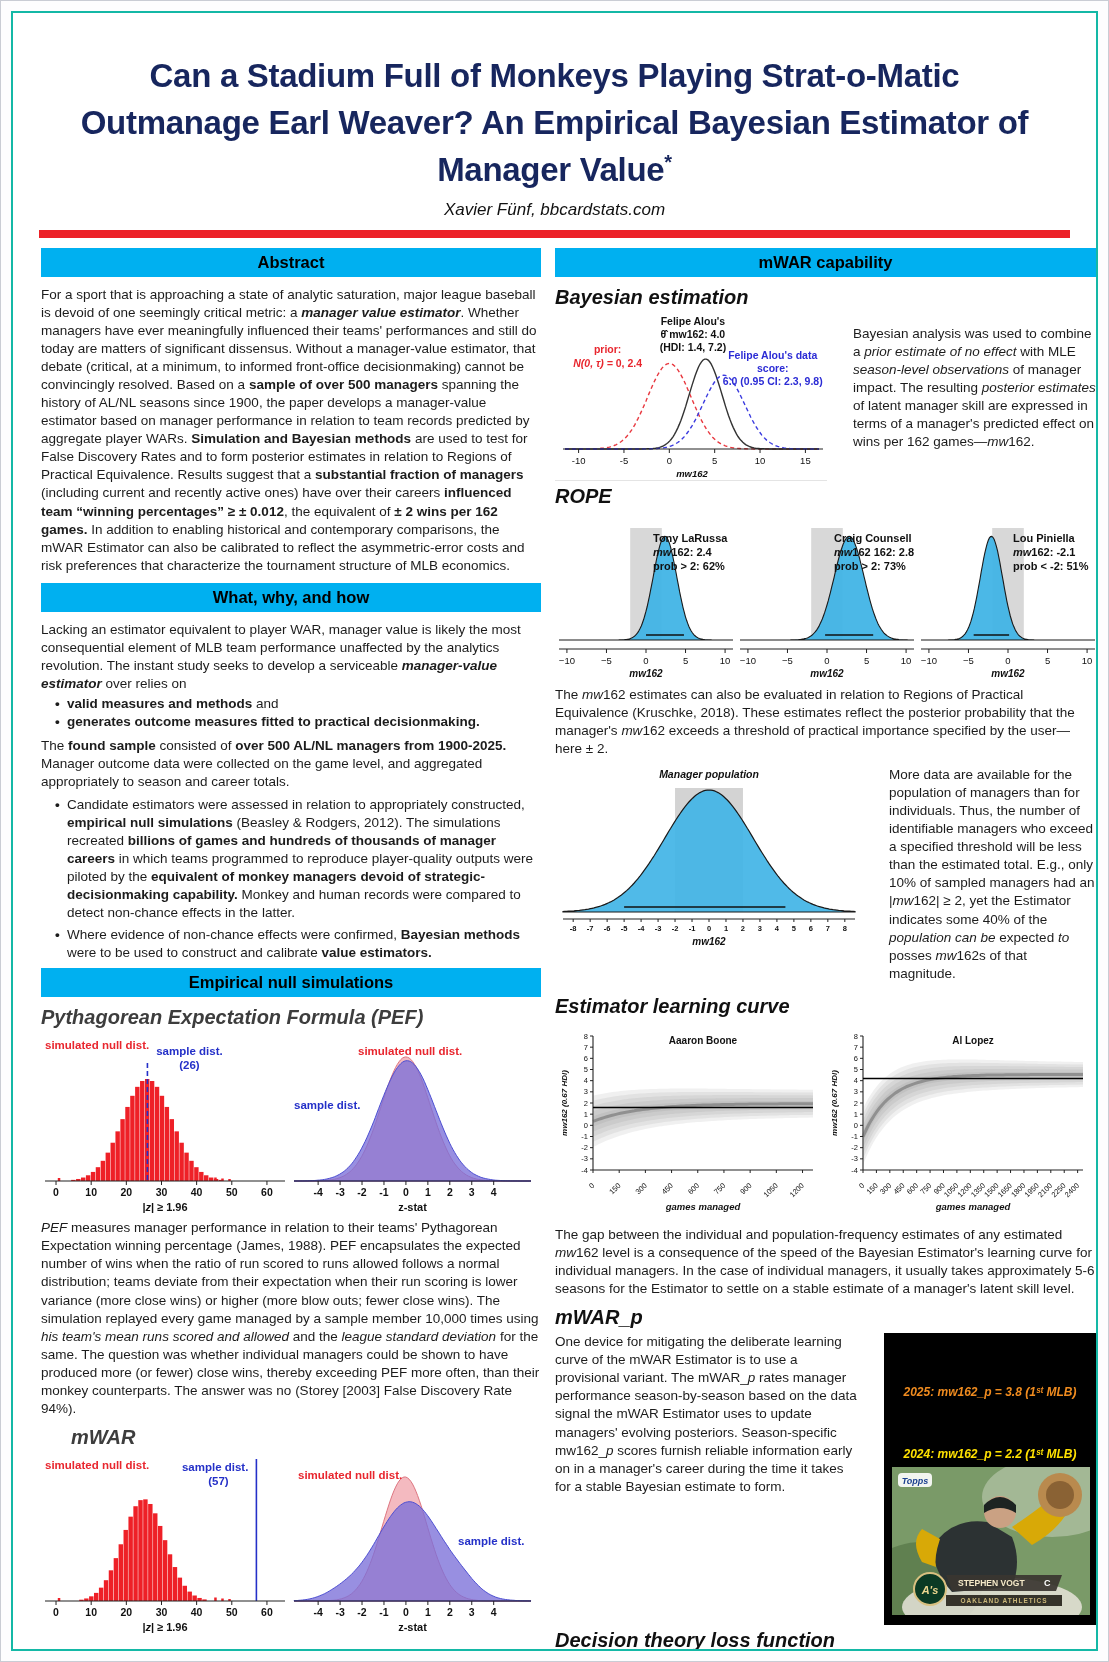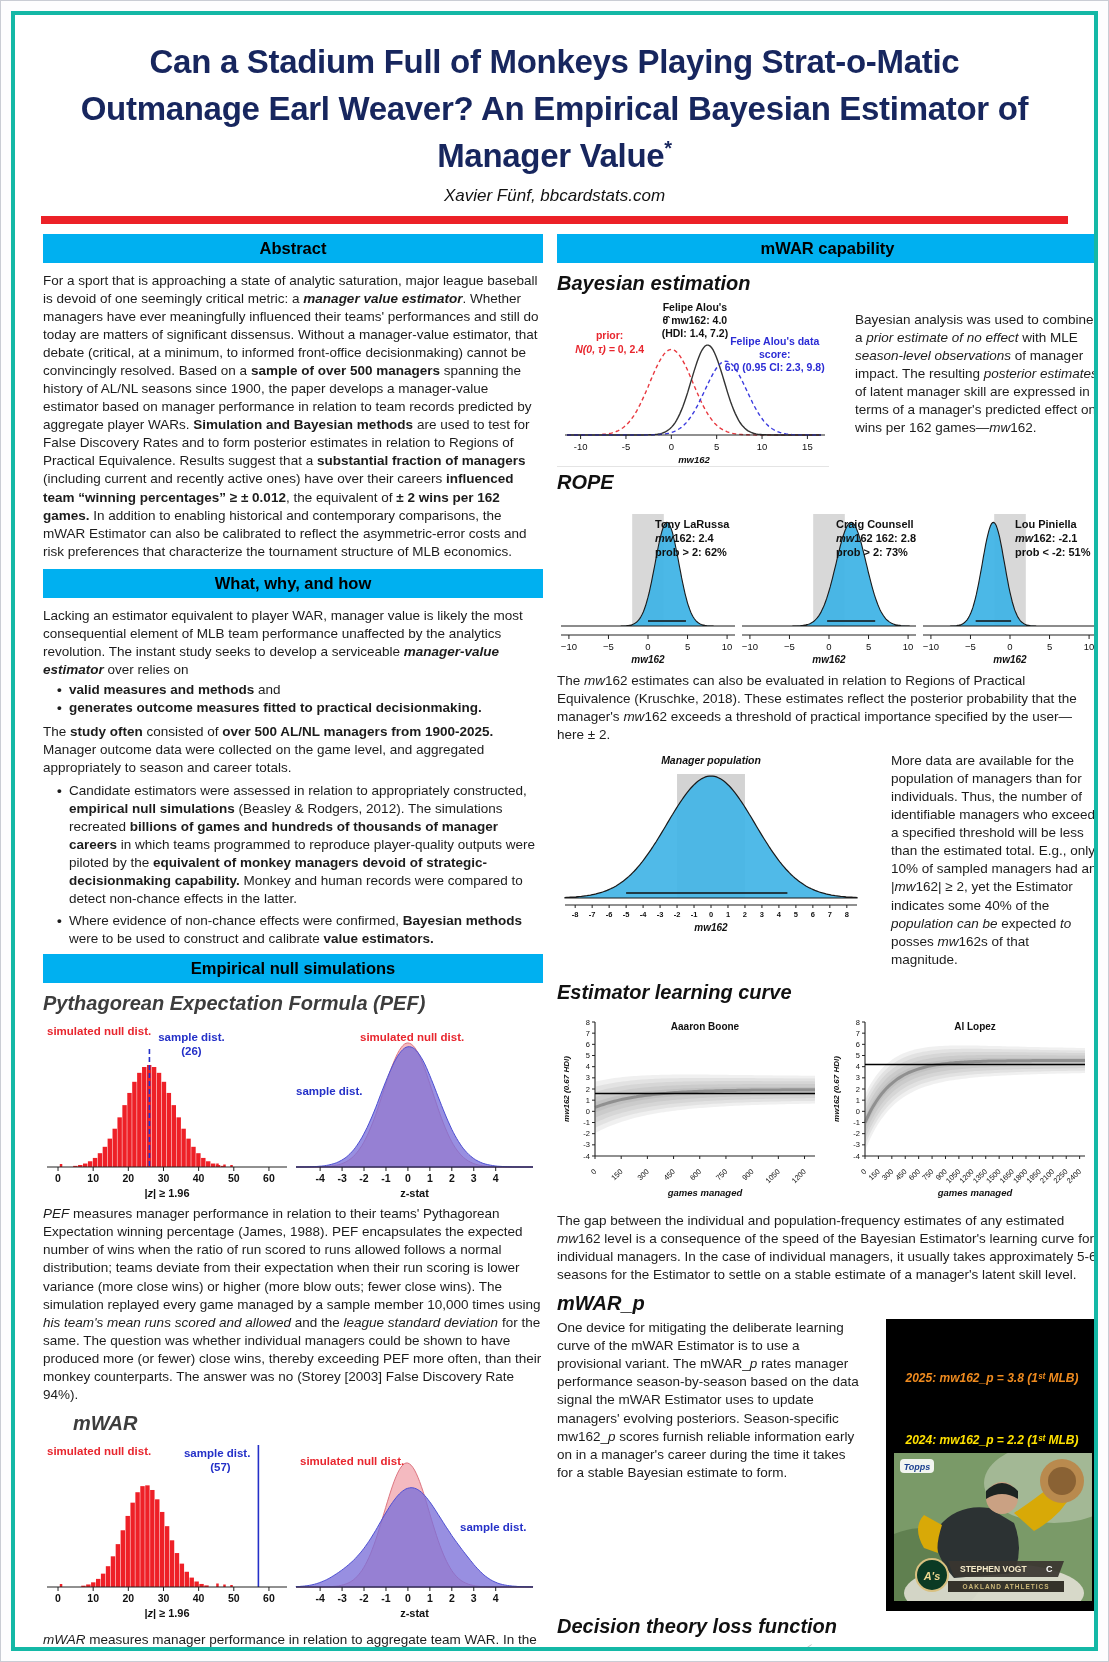--- a/index.html
+++ b/index.html
@@ -1,19 +1,19 @@
 <!DOCTYPE html>
 <html><head>
 <meta charset="utf-8">
 <style>
   html,body{margin:0;padding:0;background:#eef0f4;}
   *{box-sizing:border-box;}
   .page{width:1109px;height:1662px;margin:0 auto;background:#fdfdfe;border:1px solid #c9ccd4;
         font-family:"Liberation Sans","DejaVu Sans",sans-serif;color:#1c1c1c;overflow:hidden;position:relative;}
-  .inner{position:absolute;inset:10px;border:4px solid #14b8a6;background:#fff;padding:16px 0 0 0;overflow:hidden;}
+  .inner{position:absolute;inset:10px;border:2px solid #14b8a6;background:#fff;padding:32px 0 0 0;overflow:hidden;}
   h1.title{margin:8px 60px 0;text-align:center;color:#17265e;font-size:33px;line-height:1.42;font-weight:bold;letter-spacing:-0.3px;}
   h1.title sup{font-size:20px;}
   .author{text-align:center;font-style:italic;font-size:17px;margin-top:6px;color:#111;}
   .redbar{height:8px;background:#ec2127;margin:10px 26px 10px 26px;}
   .cols{display:flex;gap:14px;padding:0 14px 0 28px;}
   .colL{width:500px;flex:0 0 500px;}
   .colR{width:541px;flex:0 0 541px;}
   .secbar{background:#00b0f0;color:#000;font-weight:bold;font-size:16.5px;text-align:center;
           padding:5px 0;margin:0 0 9px 0;}
   .body{font-size:13.5px;line-height:1.34;margin:0 0 8px 0;}
@@ -53,21 +53,21 @@
     <div class="blist">
       <div class="bl-row">
               <span class="bl-dot">•</span>
               <span class="bl-txt"><span style="font-weight: bold;">valid measures and methods</span><span> and</span></span>
             </div>
       <div class="bl-row">
               <span class="bl-dot">•</span>
               <span class="bl-txt"><span style="font-weight: bold;">generates outcome measures fitted to practical decisionmaking.</span></span>
             </div>
     </div>
-    <p class="body" style="margin-bottom:4px"><span>The </span><span style="font-weight: bold;">study often</span><span> consisted of </span><span style="font-weight: bold;">over 500 AL/NL managers from 1900-2025.</span><span> Manager outcome data were collected on the game level, and aggregated appropriately to season and career totals.</span></p>
+    <p class="body" style="margin-bottom:4px"><span>The </span><span style="font-weight: bold;">found sample</span><span> consisted of </span><span style="font-weight: bold;">over 500 AL/NL managers from 1900-2025.</span><span> Manager outcome data were collected on the game level, and aggregated appropriately to season and career totals.</span></p>
     <div class="blist">
       <div class="bl-row" style="margin-bottom:4px">
               <span class="bl-dot">•</span>
               <span class="bl-txt"><span>Candidate estimators were assessed in relation to appropriately constructed, </span><span style="font-weight: bold;">empirical null simulations</span><span> (Beasley &amp; Rodgers, 2012). The simulations recreated </span><span style="font-weight: bold;">billions of games and hundreds of thousands of manager careers</span><span> in which teams programmed to reproduce player-quality outputs were piloted by the </span><span style="font-weight: bold;">equivalent of monkey managers devoid of strategic-decisionmaking capability.</span><span> Monkey and human records were compared to detect non-chance effects in the latter.</span></span>
             </div>
       <div class="bl-row">
               <span class="bl-dot">•</span>
               <span class="bl-txt"><span>Where evidence of non-chance effects were confirmed, </span><span style="font-weight: bold;">Bayesian methods</span><span> were to be used to construct and calibrate </span><span style="font-weight: bold;">value estimators.</span></span>
             </div>
     </div>

